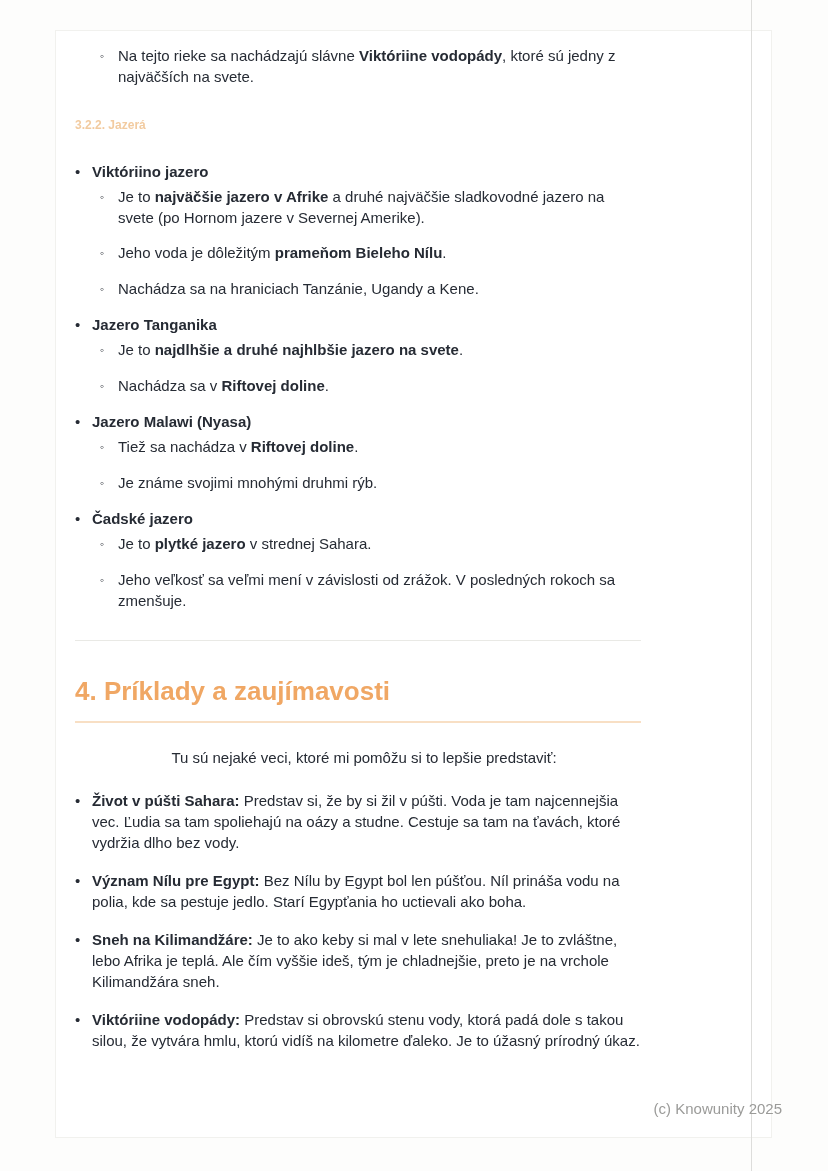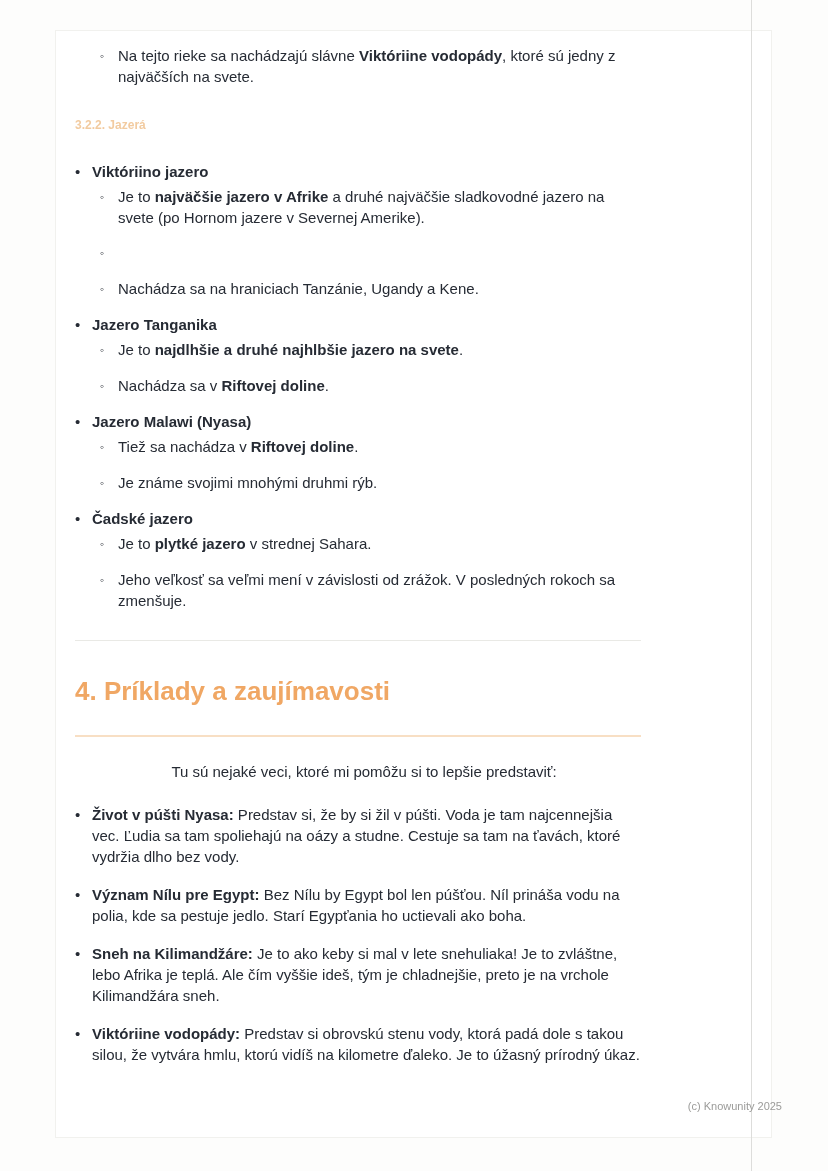--- a/index.html
+++ b/index.html
@@ -47,29 +47,29 @@
   .lake-name{font-weight:700;}
   .lake-title{margin-bottom:4px;}
   .sub-list li{margin-bottom:14px;}
   .divider{
     border:none;border-top:1px solid var(--divider-color);
     margin:15px 0 0 0;
   }
   h2.sec4{
     font-size:26px;line-height:32px;font-weight:700;
     color:var(--heading2-color);
-    margin:34px 0 0 0;padding-bottom:28px;
+    margin:34px 0 0 0;padding-bottom:14px;
     border-bottom:2px solid var(--heading2-underline);
   }
   p.intro{margin:24px 0 22px 12px;text-align:center;}
   .examples li{margin-bottom:17px;}
   strong{font-weight:700;}
   .footer{
     position:absolute;right:46px;top:1100px;
-    font-size:11px;color:var(--footer-color);
+    font-size:15px;color:var(--footer-color);
   }
 </style>
 </head>
 <body>
 
 <div class="page">
   <div class="content">
 
     <ul class="sub-list top-partial">
       <li>
@@ -87,20 +87,21 @@
           <span class="marker dot">•</span>
           <span class="lake-name">Viktóriino jazero</span>
         </div>
         <ul class="sub-list">
           <li>
             <span class="marker circle">◦</span>
             <span><span>Je to </span><strong>najväčšie jazero v Afrike</strong><span> a druhé najväčšie sladkovodné jazero na svete (po Hornom jazere v Severnej Amerike).</span></span>
           </li>
           <li>
             <span class="marker circle">◦</span>
+            <span><span>Jeho voda je dôležitým </span><strong>prameňom Bieleho Nílu</strong><span>.</span></span>
           </li>
           <li>
             <span class="marker circle">◦</span>
             <span><span>Nachádza sa na hraniciach Tanzánie, Ugandy a Kene.</span></span>
           </li>
         </ul>
       </li>
 
       <li style="flex-direction:column">
         <div class="lake-title" style="display:flex">
@@ -157,21 +158,21 @@
 
     <hr class="divider">
 
     <h2 class="sec4">4. Príklady a zaujímavosti</h2>
 
     <p class="intro">Tu sú nejaké veci, ktoré mi pomôžu si to lepšie predstaviť:</p>
 
     <ul class="main-list examples">
       <li>
         <span class="marker dot">•</span>
-        <span><strong>Život v púšti Nyasa:</strong><span> Predstav si, že by si žil v púšti. Voda je tam najcennejšia vec. Ľudia sa tam spoliehajú na oázy a studne. Cestuje sa tam na ťavách, ktoré vydržia dlho bez vody.</span></span>
+        <span><strong>Život v púšti Sahara:</strong><span> Predstav si, že by si žil v púšti. Voda je tam najcennejšia vec. Ľudia sa tam spoliehajú na oázy a studne. Cestuje sa tam na ťavách, ktoré vydržia dlho bez vody.</span></span>
       </li>
       <li>
         <span class="marker dot">•</span>
         <span><strong>Význam Nílu pre Egypt:</strong><span> Bez Nílu by Egypt bol len púšťou. Níl prináša vodu na polia, kde sa pestuje jedlo. Starí Egypťania ho uctievali ako boha.</span></span>
       </li>
       <li>
         <span class="marker dot">•</span>
         <span><strong>Sneh na Kilimandžáre:</strong><span> Je to ako keby si mal v lete snehuliaka! Je to zvláštne, lebo Afrika je teplá. Ale čím vyššie ideš, tým je chladnejšie, preto je na vrchole Kilimandžára sneh.</span></span>
       </li>
       <li>

